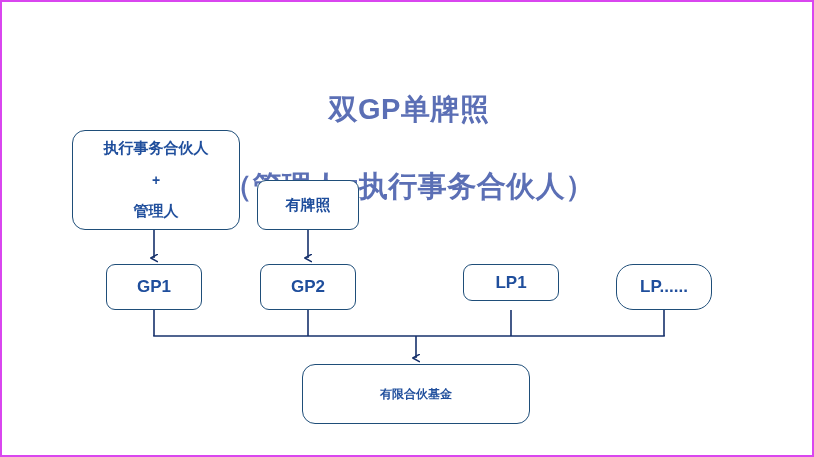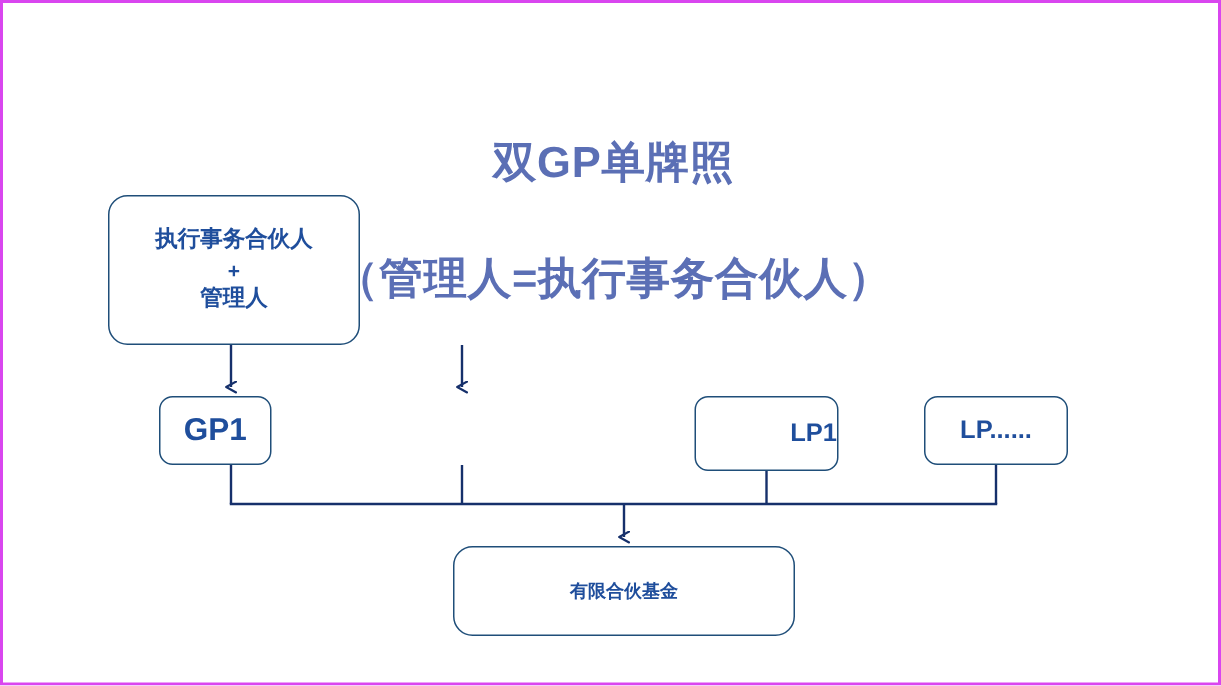--- a/index.html
+++ b/index.html
@@ -54,20 +54,21 @@
     border: 1.6px solid #1f4e79;
     border-radius: 9px;
     color: #1f4e9c;
     font-weight: bold;
     display: flex;
     flex-direction: column;
     align-items: center;
     justify-content: center;
     text-align: center;
     line-height: 1.25;
+    gap: 12px;
   }
   .node .line {
     display: block;
     white-space: nowrap;
   }
 
   
   #node-gp-manager {
     left: 70px;  top: 128px;  width: 168px;  height: 100px;
     font-size: 15px;
@@ -75,35 +76,35 @@
   }
   #node-gp-manager .line.plus {
     font-size: 14px;
     line-height: 1.45;
   }
   #node-licensed {
     left: 255px; top: 178px;  width: 102px;  height: 50px;
     font-size: 15px;
   }
   #node-gp1 {
-    left: 104px; top: 262px;  width: 75px;  height: 46px;
-    font-size: 21px;
+    left: 104px; top: 262px;  width: 96px;  height: 46px;
+    font-size: 17px;
   }
   #node-gp2 {
     left: 258px; top: 262px;  width: 96px;  height: 46px;
     font-size: 17px;
   }
   #node-lp1 {
-    left: 461px; top: 262px;  width: 96px;  height: 50px;
+    left: 461px; top: 262px;  width: 96px;  height: 37px;
     font-size: 17px;
-    align-items: flex-end;
   }
   #node-lpn {
     left: 614px; top: 262px;  width: 96px;  height: 46px;
     font-size: 17px;
+    border-radius: 17px;
   }
   #node-fund {
     left: 300px; top: 362px;  width: 228px;  height: 60px;
     font-size: 12px;
     border-radius: 13px;
   }
 </style>
 </head>
 <body>
 
@@ -134,25 +135,31 @@
     <span class="title-line">双GP单牌照</span>
     <span class="title-line">（管理人=执行事务合伙人）</span>
   </div>
 
   <div class="node" id="node-gp-manager">
     <span class="line">执行事务合伙人</span>
     <span class="line plus">+</span>
     <span class="line">管理人</span>
   </div>
 
+  <div class="node" id="node-licensed">
+    <span class="line">有牌照</span>
+  </div>
 
   <div class="node" id="node-gp1">
     <span class="line">GP1</span>
   </div>
 
+  <div class="node" id="node-gp2">
+    <span class="line">GP2</span>
+  </div>
 
   <div class="node" id="node-lp1">
     <span class="line">LP1</span>
   </div>
 
   <div class="node" id="node-lpn">
     <span class="line">LP......</span>
   </div>
 
   <div class="node" id="node-fund">

